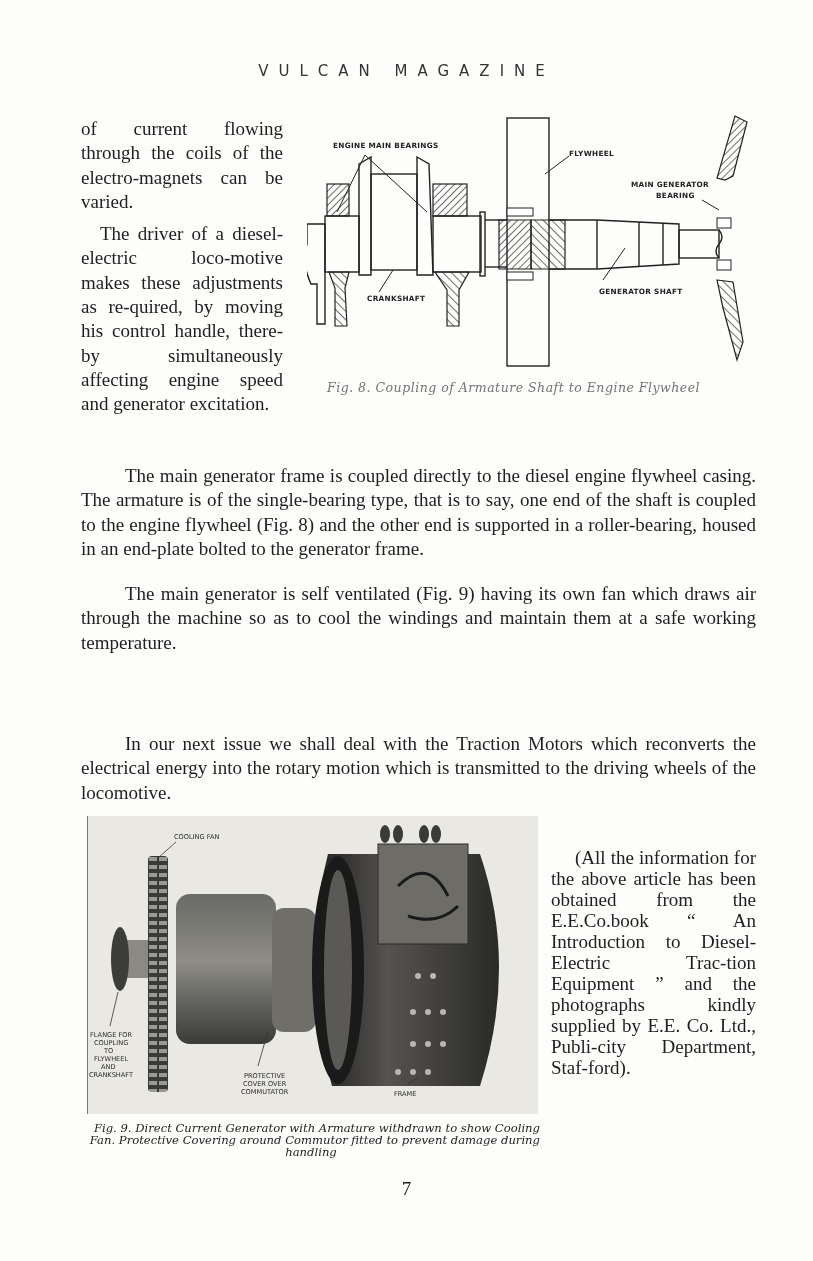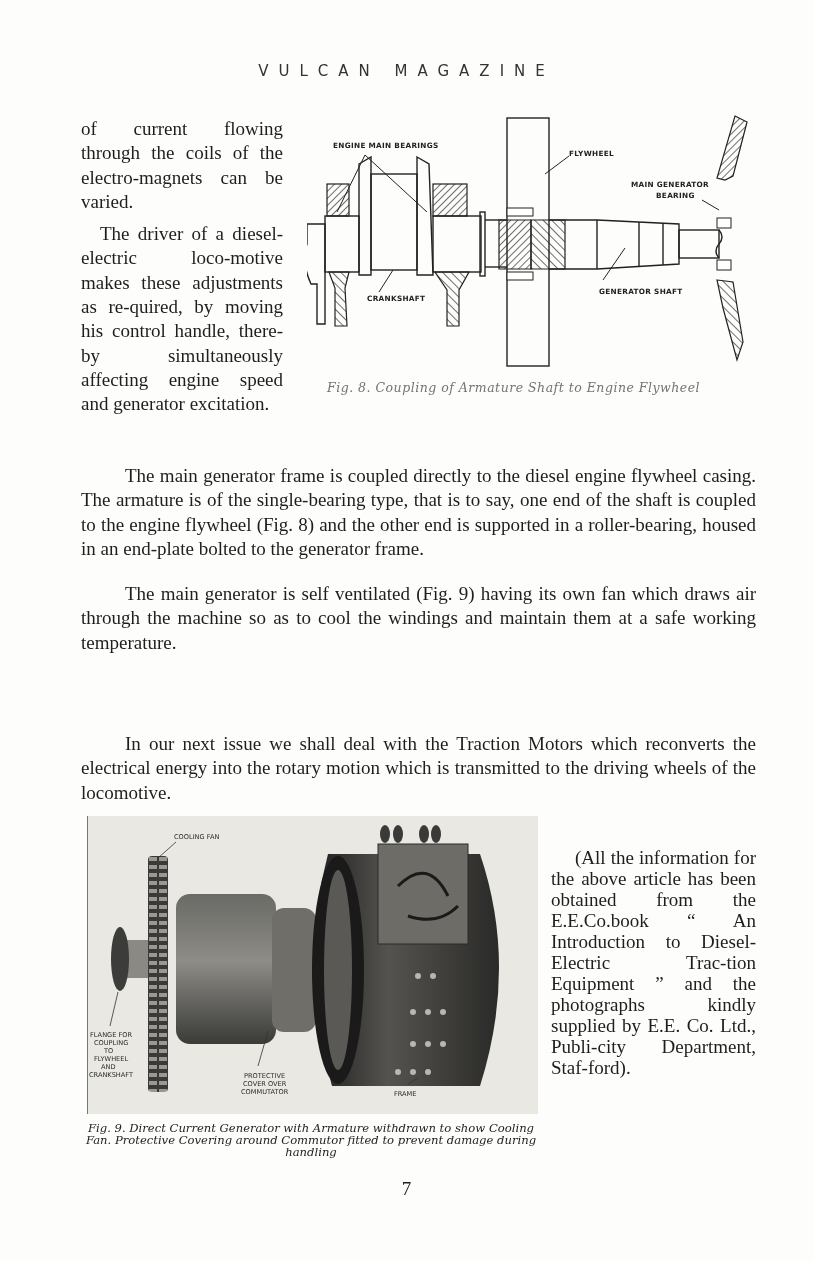--- a/index.html
+++ b/index.html
@@ -13,21 +13,21 @@
   .fig8 { position:absolute; left:307px; top:112px; width:450px; height:262px; }
   .fig8-caption { position:absolute; left:327px; top:380px; width:420px; font-style:italic; font-size:12.5px; letter-spacing:0.5px;
          font-family:"DejaVu Serif", serif; color:#737373; }
   .label-sm { font-family:"DejaVu Sans", sans-serif; font-size:7.3px; font-weight:bold; fill:#222; letter-spacing:0.3px; }
   .body-text { position:absolute; left:81px; width:675px; font-size:19px; line-height:24.3px; text-align:justify; }
   .body-text p { margin:0; text-indent:44px; }
   #para1 { top:464px; }
   #para2 { top:582px; }
   #para3 { top:732px; }
   .fig9 { position:absolute; left:87px; top:816px; width:450px; height:298px; background:#e9e8e2; border-left:1px solid #777; }
-  .fig9-caption { position:absolute; left:82px; top:1122px; width:458px; text-align:center; font-style:italic; font-size:11.6px; line-height:12px;
+  .fig9-caption { position:absolute; left:82px; top:1122px; width:458px; text-align:right; font-style:italic; font-size:11.6px; line-height:12px;
          font-family:"DejaVu Serif", serif; color:#222; text-align-last:center; }
   .col-right { position:absolute; left:551px; top:831px; width:205px; font-size:19px; line-height:21px; text-align:justify;margin-top:16px; }
   .col-right p { margin:0; text-indent:24px; }
   .page-number { position:absolute; top:1178px; left:0; width:813px; text-align:center; font-size:19px; }
   .photo-label { font-family:"DejaVu Sans", sans-serif; font-size:6.6px; fill:#2a2a2a; }
 </style>
 </head>
 <body>
 
 <div class="running-head">VULCAN MAGAZINE</div>

